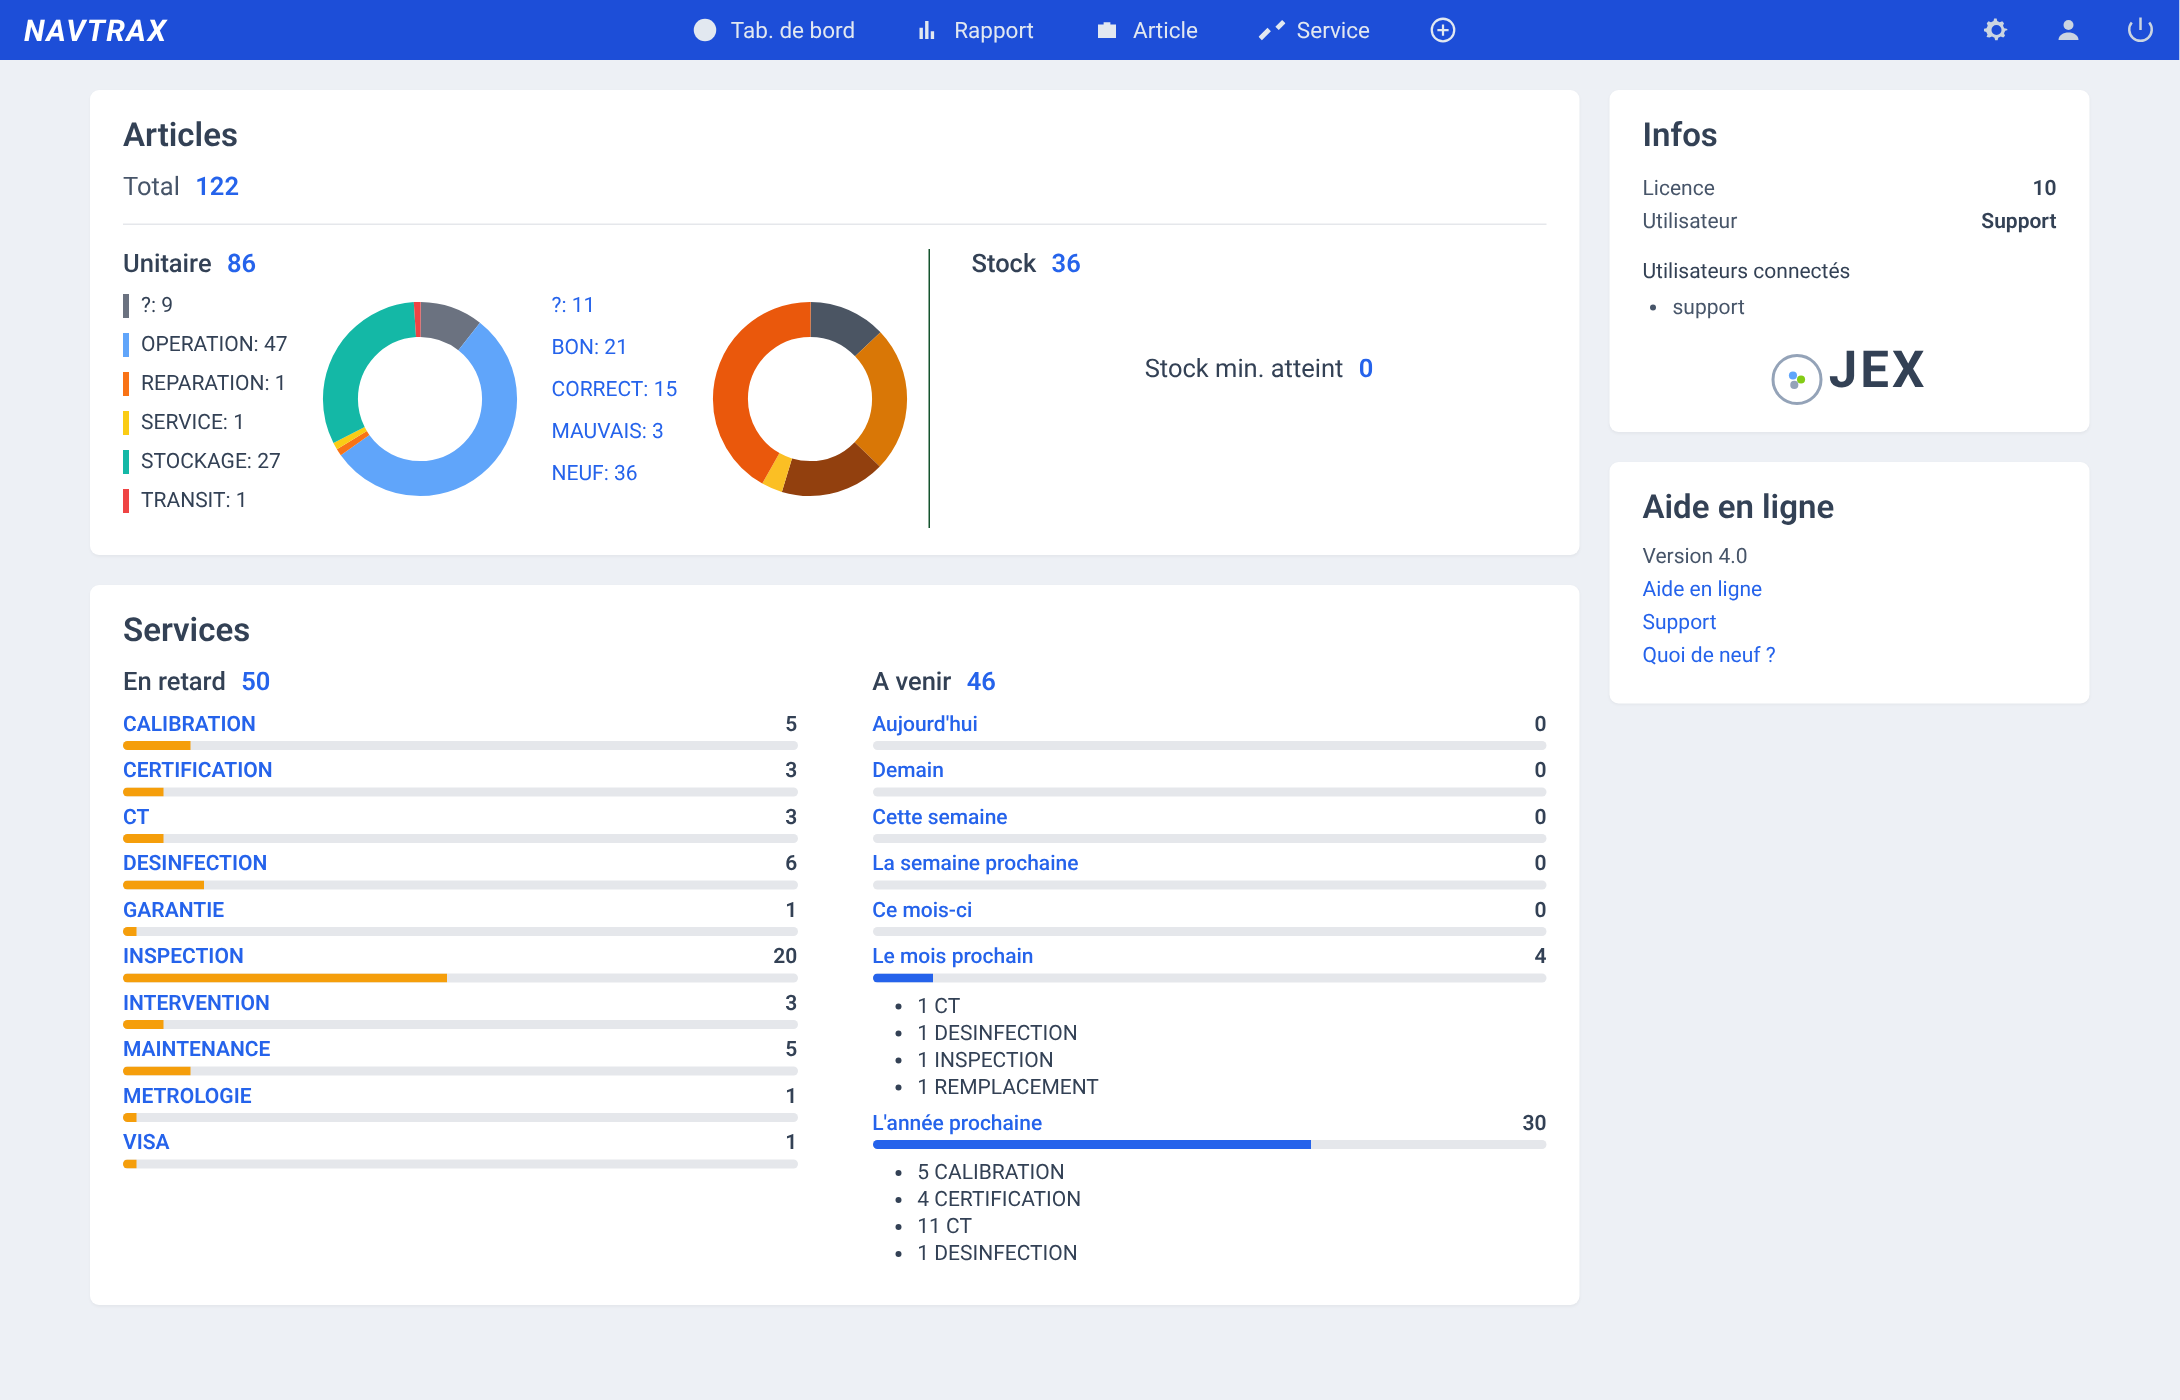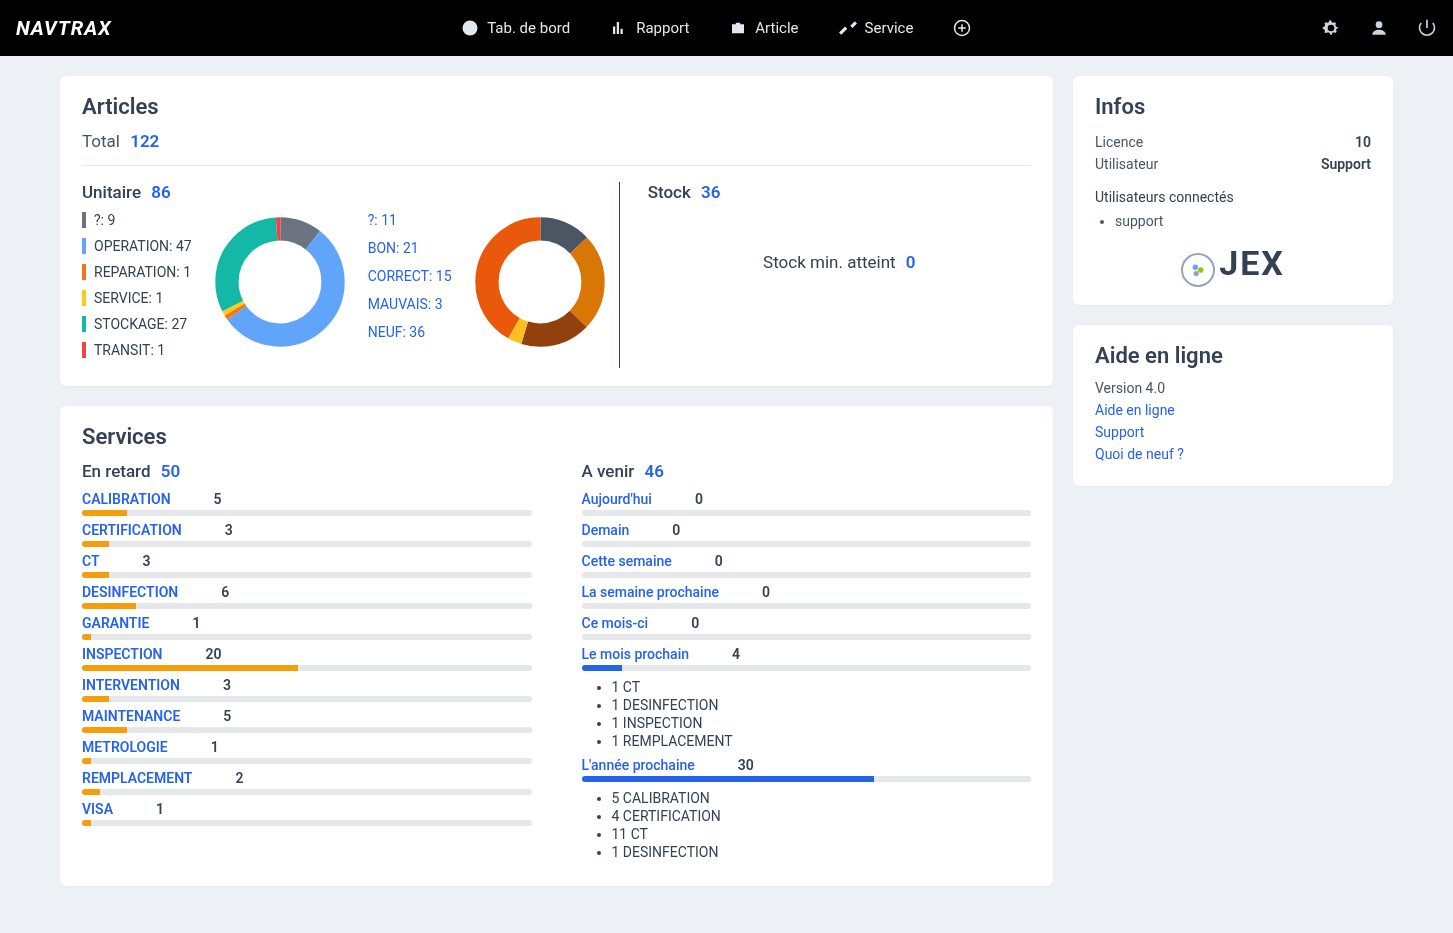--- a/index.html
+++ b/index.html
@@ -1,19 +1,19 @@
 <!DOCTYPE html>
 <html><head>
 <meta charset="utf-8">
 <style>
   * { box-sizing: border-box; margin: 0; padding: 0; }
   body { font-family: -apple-system, BlinkMacSystemFont, "Segoe UI", Roboto, Arial, sans-serif; background: #edf0f5; color: #334155; width: 1453px; }
   
   
-  .navbar { background: #000000; height: 56px; display: flex; align-items: center; padding: 0 16px; color: #cbd5e1; }
+  .navbar { background: #1d4ed8; height: 40px; display: flex; align-items: center; padding: 0 16px; color: #cbd5e1; }
   .brand { font-size: 20px; font-weight: 700; letter-spacing: 1px; color: #fff; font-style: italic; }
   .nav-center { flex: 1; display: flex; justify-content: center; gap: 40px; }
   .nav-item { display: flex; align-items: center; gap: 8px; cursor: pointer; color: #e2e8f0; font-size: 15px; }
   .nav-item svg, .nav-item .ico { width: 18px; height: 18px; fill: #e2e8f0; }
   .nav-right { display: flex; gap: 28px; align-items: center; }
   .nav-right svg { width: 20px; height: 20px; fill: #cbd5e1; cursor: pointer; }
   
   
   .page { display: grid; grid-template-columns: 1fr 320px; gap: 20px; padding: 20px 60px; }
   .card { background: #fff; border-radius: 6px; padding: 18px 22px; box-shadow: 0 1px 2px rgba(0,0,0,0.04); margin-bottom: 20px; }
@@ -40,21 +40,21 @@
   .info-row { display: flex; justify-content: space-between; font-size: 14px; color: #475569; padding: 3px 0; }
   .info-row .v { font-weight: 600; color: #334155; }
   .conn-h { margin-top: 14px; font-size: 14px; font-weight: 400; color: #334155; }
   .conn-list { margin: 8px 0 0 20px; font-size: 14px; color: #475569; }
   .logo-jex { text-align: center; margin-top: 14px; font-size: 34px; font-weight: 700; color: #334155; letter-spacing: 2px; }
   .logo-jex .circ { display:inline-flex; width:34px; height:34px; border:2px solid #94a3b8; border-radius:50%; align-items:center; justify-content:center; vertical-align:-4px; margin-right:4px;}
   
   
   .services-body { display: grid; grid-template-columns: 1fr 1fr; gap: 50px; margin-top: 10px;}
   .srv-row { margin-bottom: 6px; }
-  .srv-head { display: flex; font-size: 14px; gap: 43px; }
+  .srv-head { display: flex; justify-content: space-between; font-size: 14px; }
   .srv-head .lbl { color: #2563eb; font-weight: 600; cursor: pointer; }
   .srv-head .cnt { color: #334155; font-weight: 600; }
   .srv-head.plain .lbl { color: #2563eb; font-weight:500;}
   .pbar { height: 6px; background: #e5e7eb; border-radius: 3px; margin-top: 3px; overflow: hidden; }
   .pbar .fill { height: 100%; }
   .sublist { margin: 8px 0 8px 30px; font-size: 14px; color: #334155; }
   .sublist li { margin-bottom: 2px; }
   
   
   .aide-list a, .aide-list span { display:block; font-size:14px; margin-bottom:6px; }
@@ -278,29 +278,20 @@
                 <div class="srv-head">
                   <span class="lbl">METROLOGIE</span>
                   <span class="cnt">1</span>
                 </div>
                 <div class="pbar">
                   <div class="fill" style="width:2%;background:#f59e0b"></div>
                 </div>
               </div>
               <div class="srv-row">
                 <div class="srv-head">
-                  <span class="lbl">REMPLACEMENT</span>
-                  <span class="cnt">2</span>
-                </div>
-                <div class="pbar">
-                  <div class="fill" style="width:4%;background:#f59e0b"></div>
-                </div>
-              </div>
-              <div class="srv-row">
-                <div class="srv-head">
                   <span class="lbl">VISA</span>
                   <span class="cnt">1</span>
                 </div>
                 <div class="pbar">
                   <div class="fill" style="width:2%;background:#f59e0b"></div>
                 </div>
               </div>
             </div>
         </div>
         <div>

